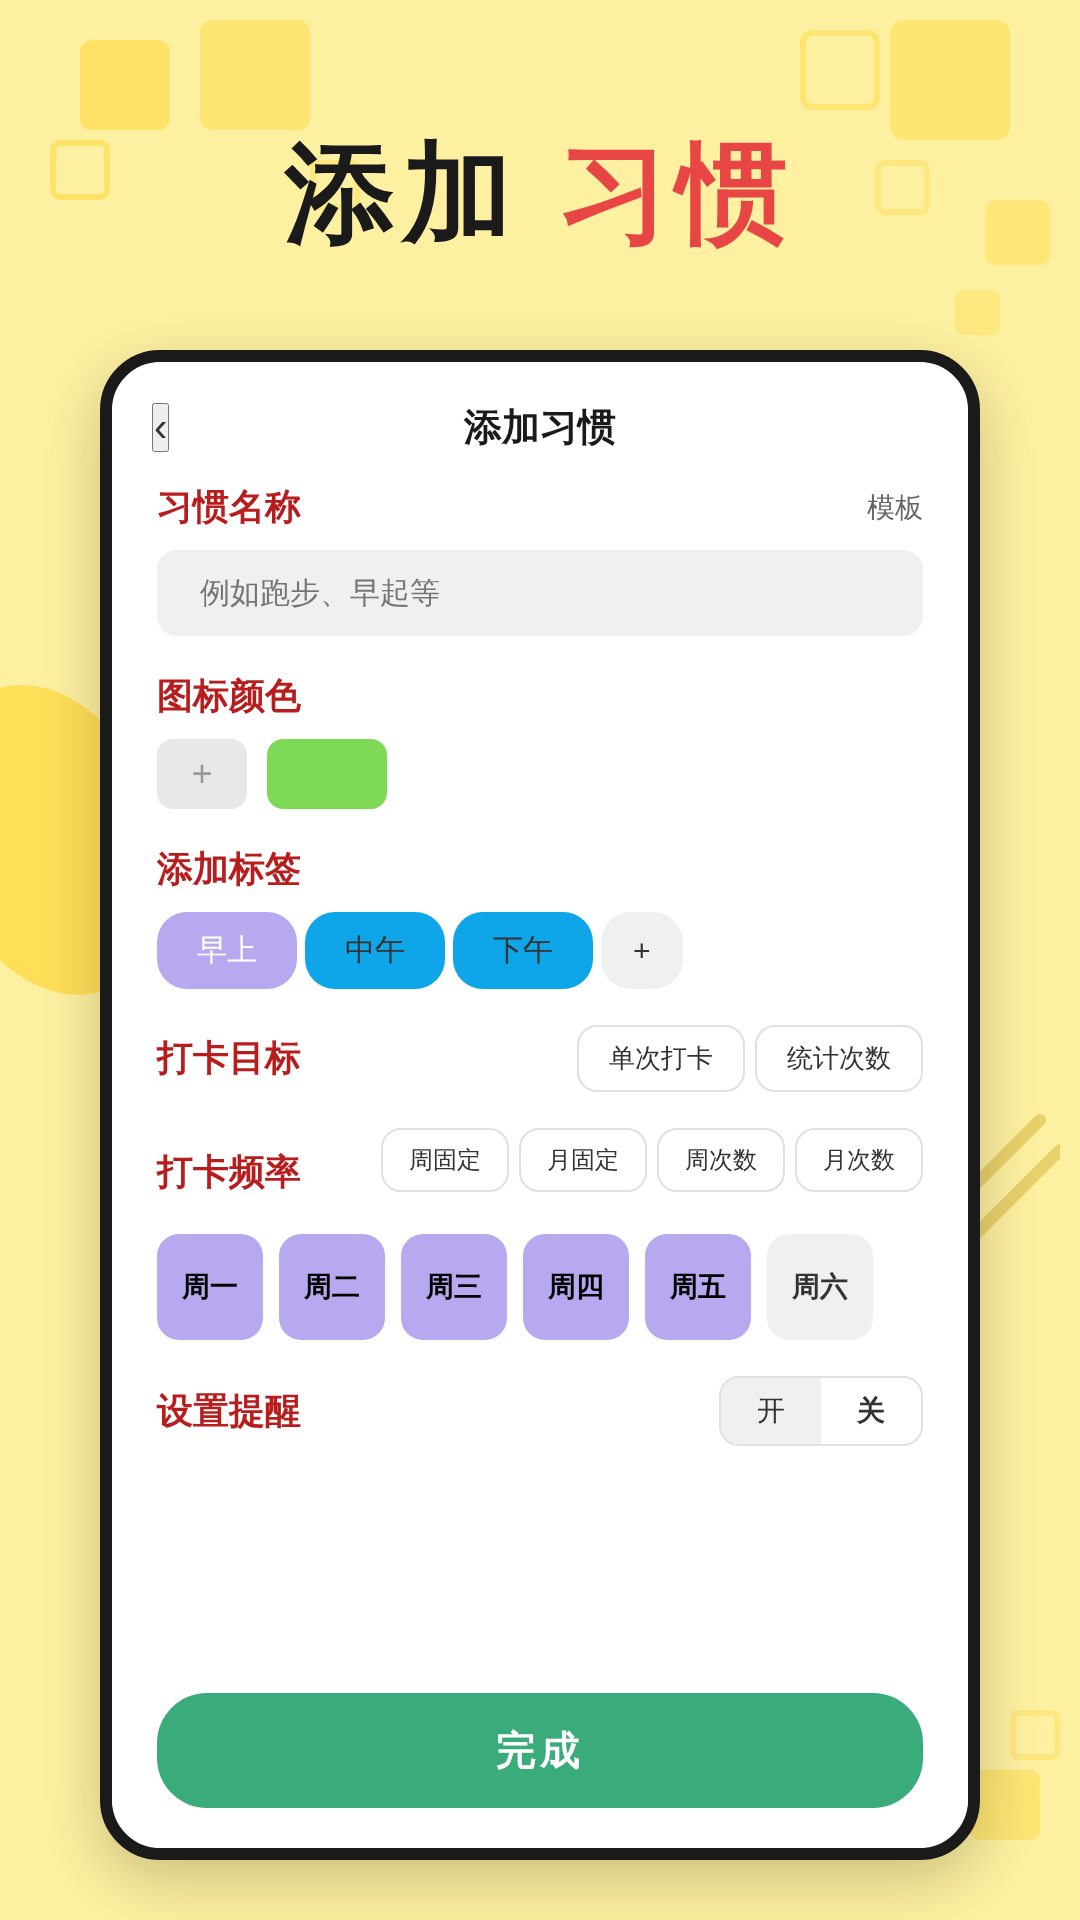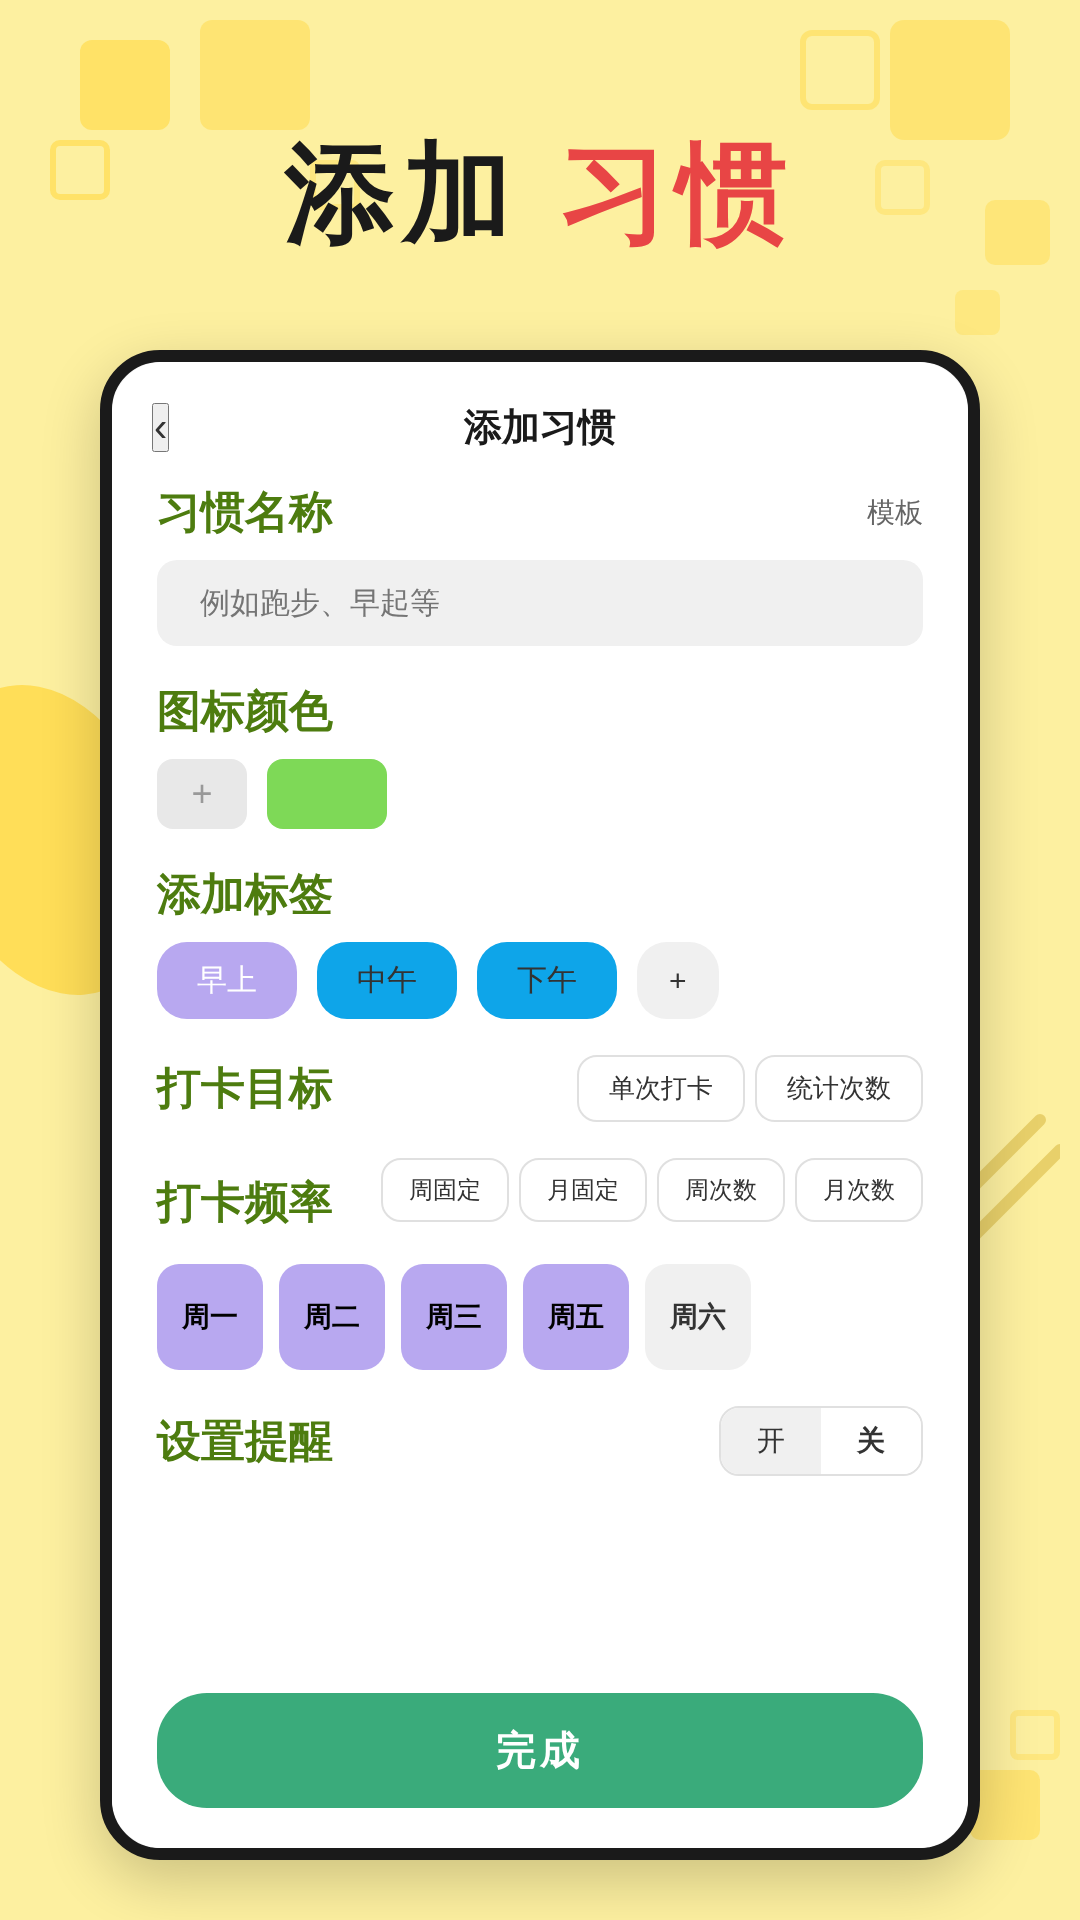--- a/index.html
+++ b/index.html
@@ -136,23 +136,23 @@
     }
 
     .section-header {
       display: flex;
       justify-content: space-between;
       align-items: center;
       margin-bottom: 18px;
     }
 
     .section-label {
-      font-size: 44px;
+      font-size: 36px;
       font-weight: 600;
-      color: #4d7c0f;
+      color: #b91c1c;
     }
 
     .section-action {
       font-size: 28px;
       color: #666;
     }
 
     
     .name-input {
       width: 100%;
@@ -188,21 +188,21 @@
     .color-swatch {
       width: 120px;
       height: 70px;
       border-radius: 16px;
       cursor: pointer;
     }
 
     
     .tags-row {
       display: flex;
-      gap: 20px;
+      gap: 8px;
       flex-wrap: wrap;
     }
 
     .tag-btn {
       padding: 18px 40px;
       border-radius: 30px;
       font-size: 30px;
       font-weight: 500;
       cursor: pointer;
       border: none;
@@ -426,20 +426,21 @@
             <button class="freq-tab">周固定</button>
             <button class="freq-tab">月固定</button>
             <button class="freq-tab">周次数</button>
             <button class="freq-tab">月次数</button>
           </div>
         </div>
         <div class="days-row">
           <button class="day-btn active">周一</button>
           <button class="day-btn active">周二</button>
           <button class="day-btn active">周三</button>
+          <button class="day-btn active">周四</button>
           <button class="day-btn active">周五</button>
           <button class="day-btn inactive">周六</button>
 
         </div>
       </div>
 
       <div class="section">
         <div class="section-header">
           <span class="section-label">设置提醒</span>
           <div class="reminder-toggle">

